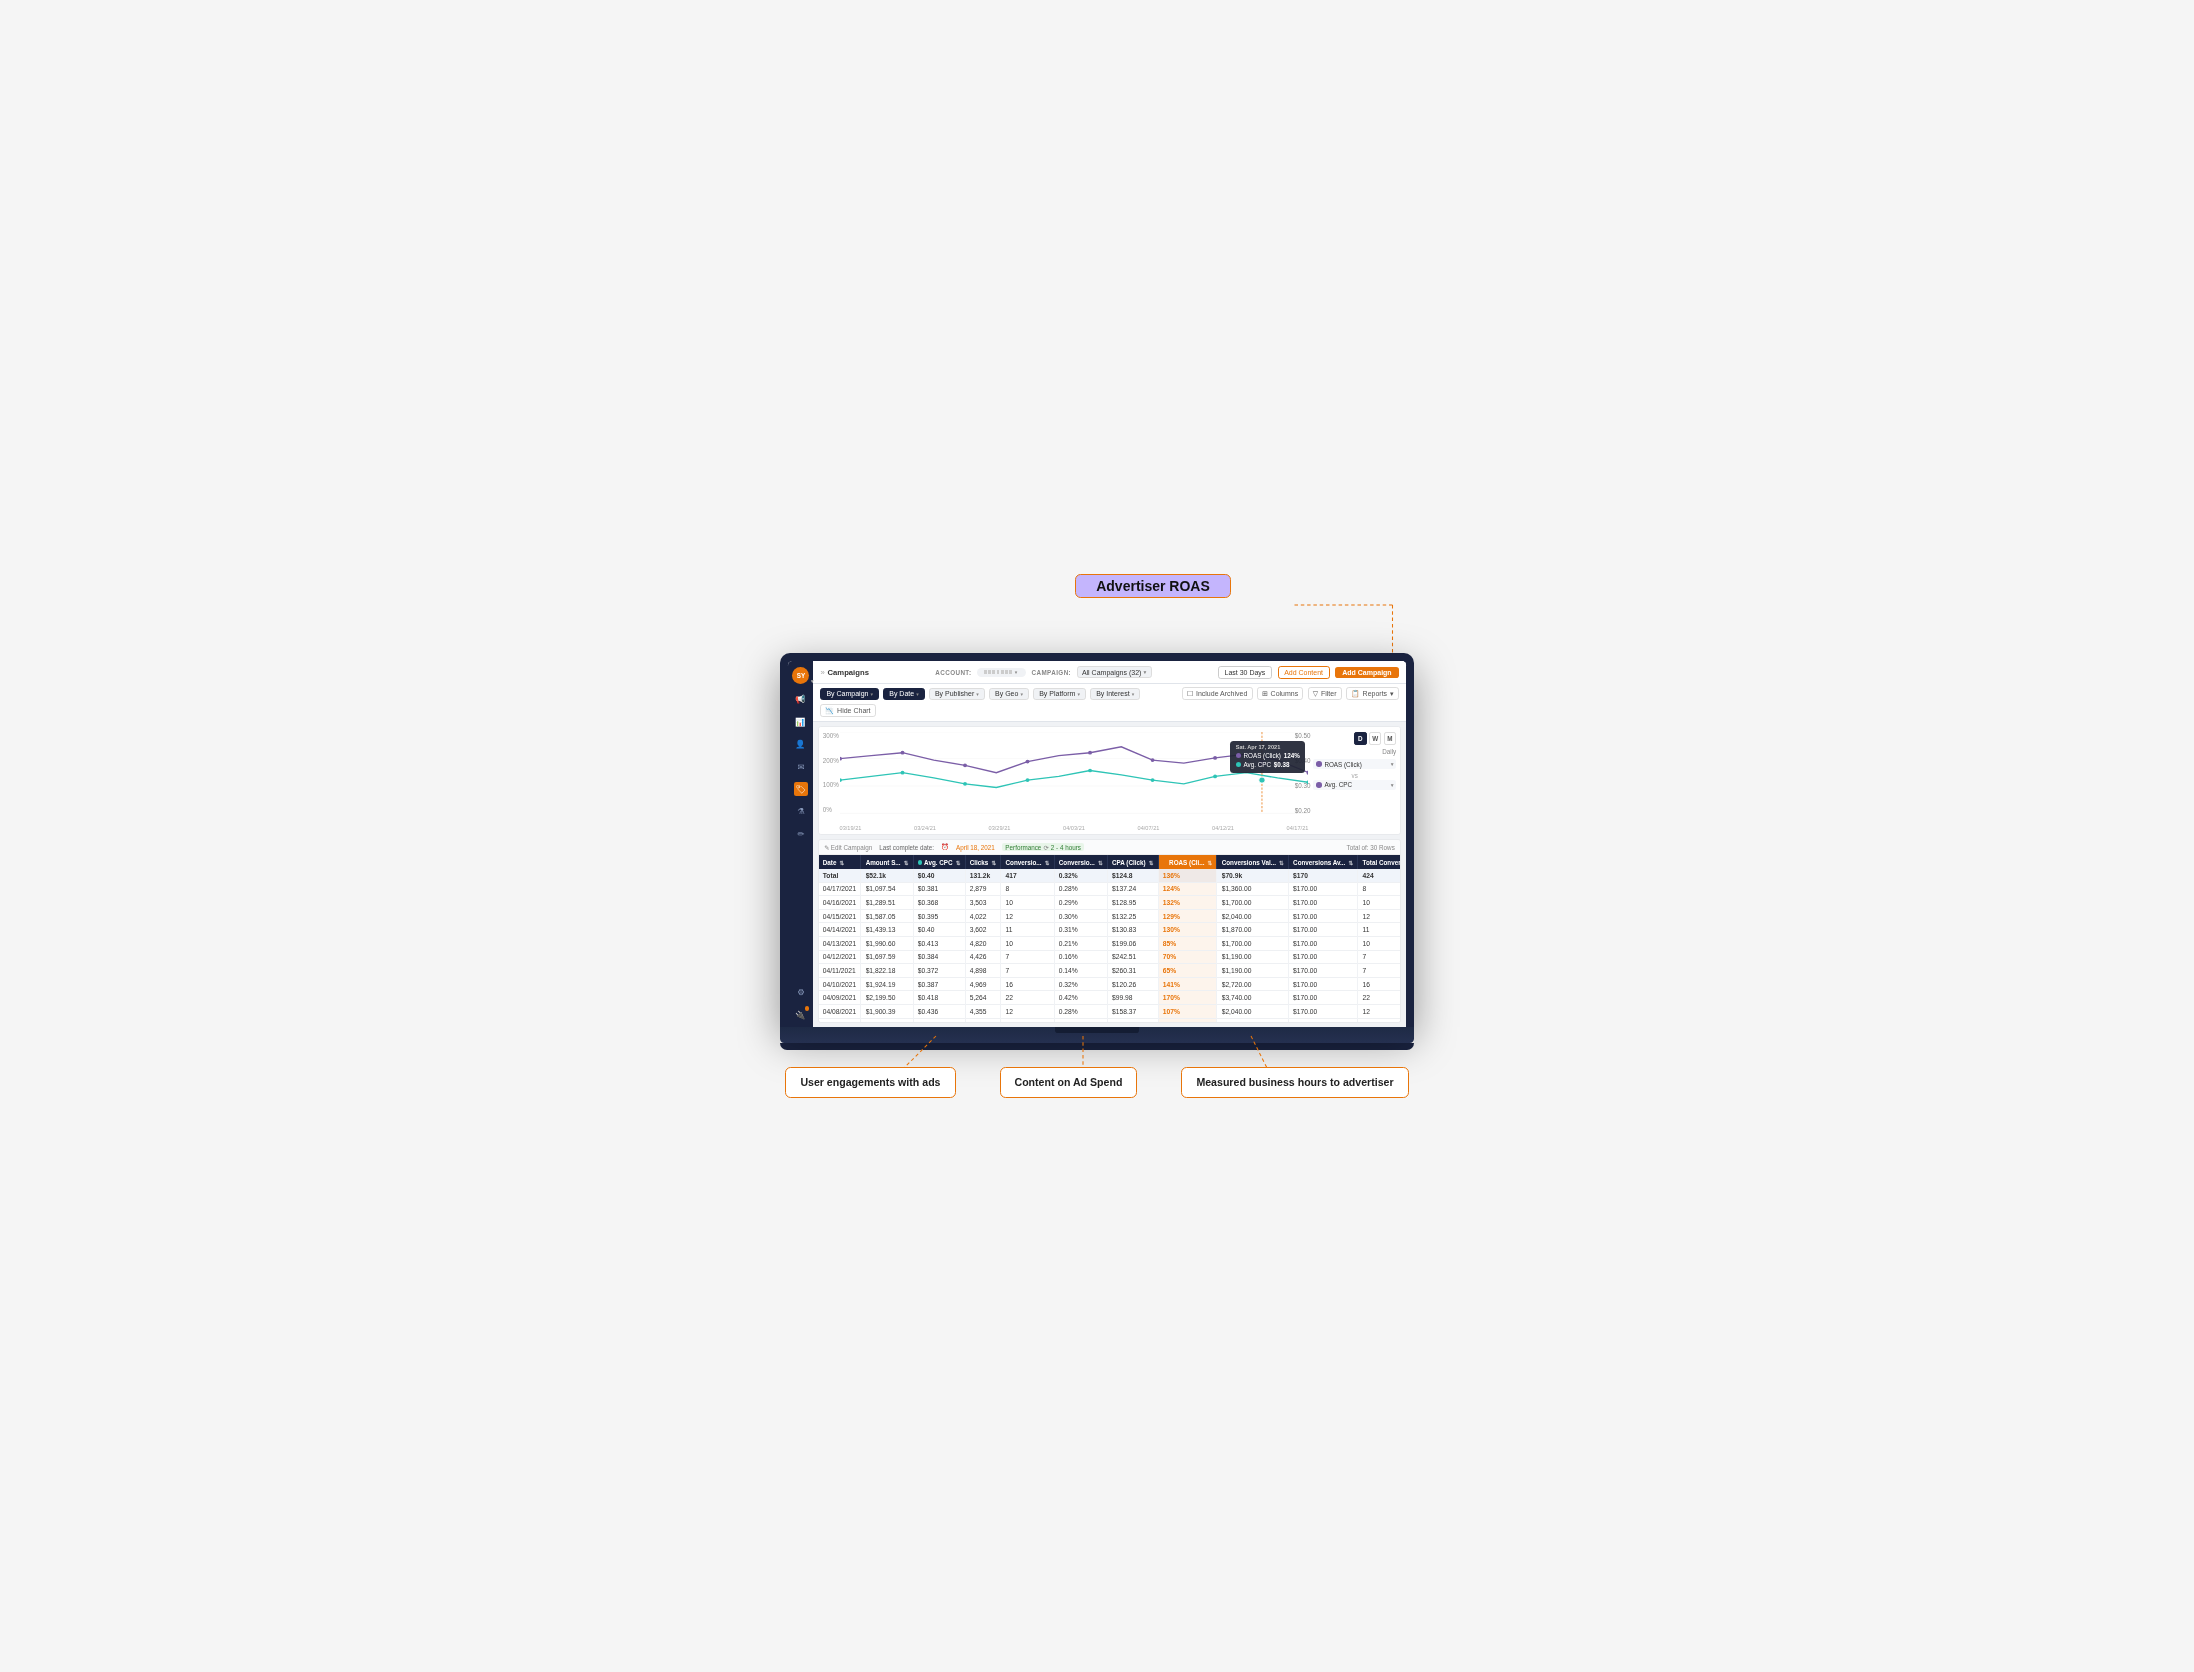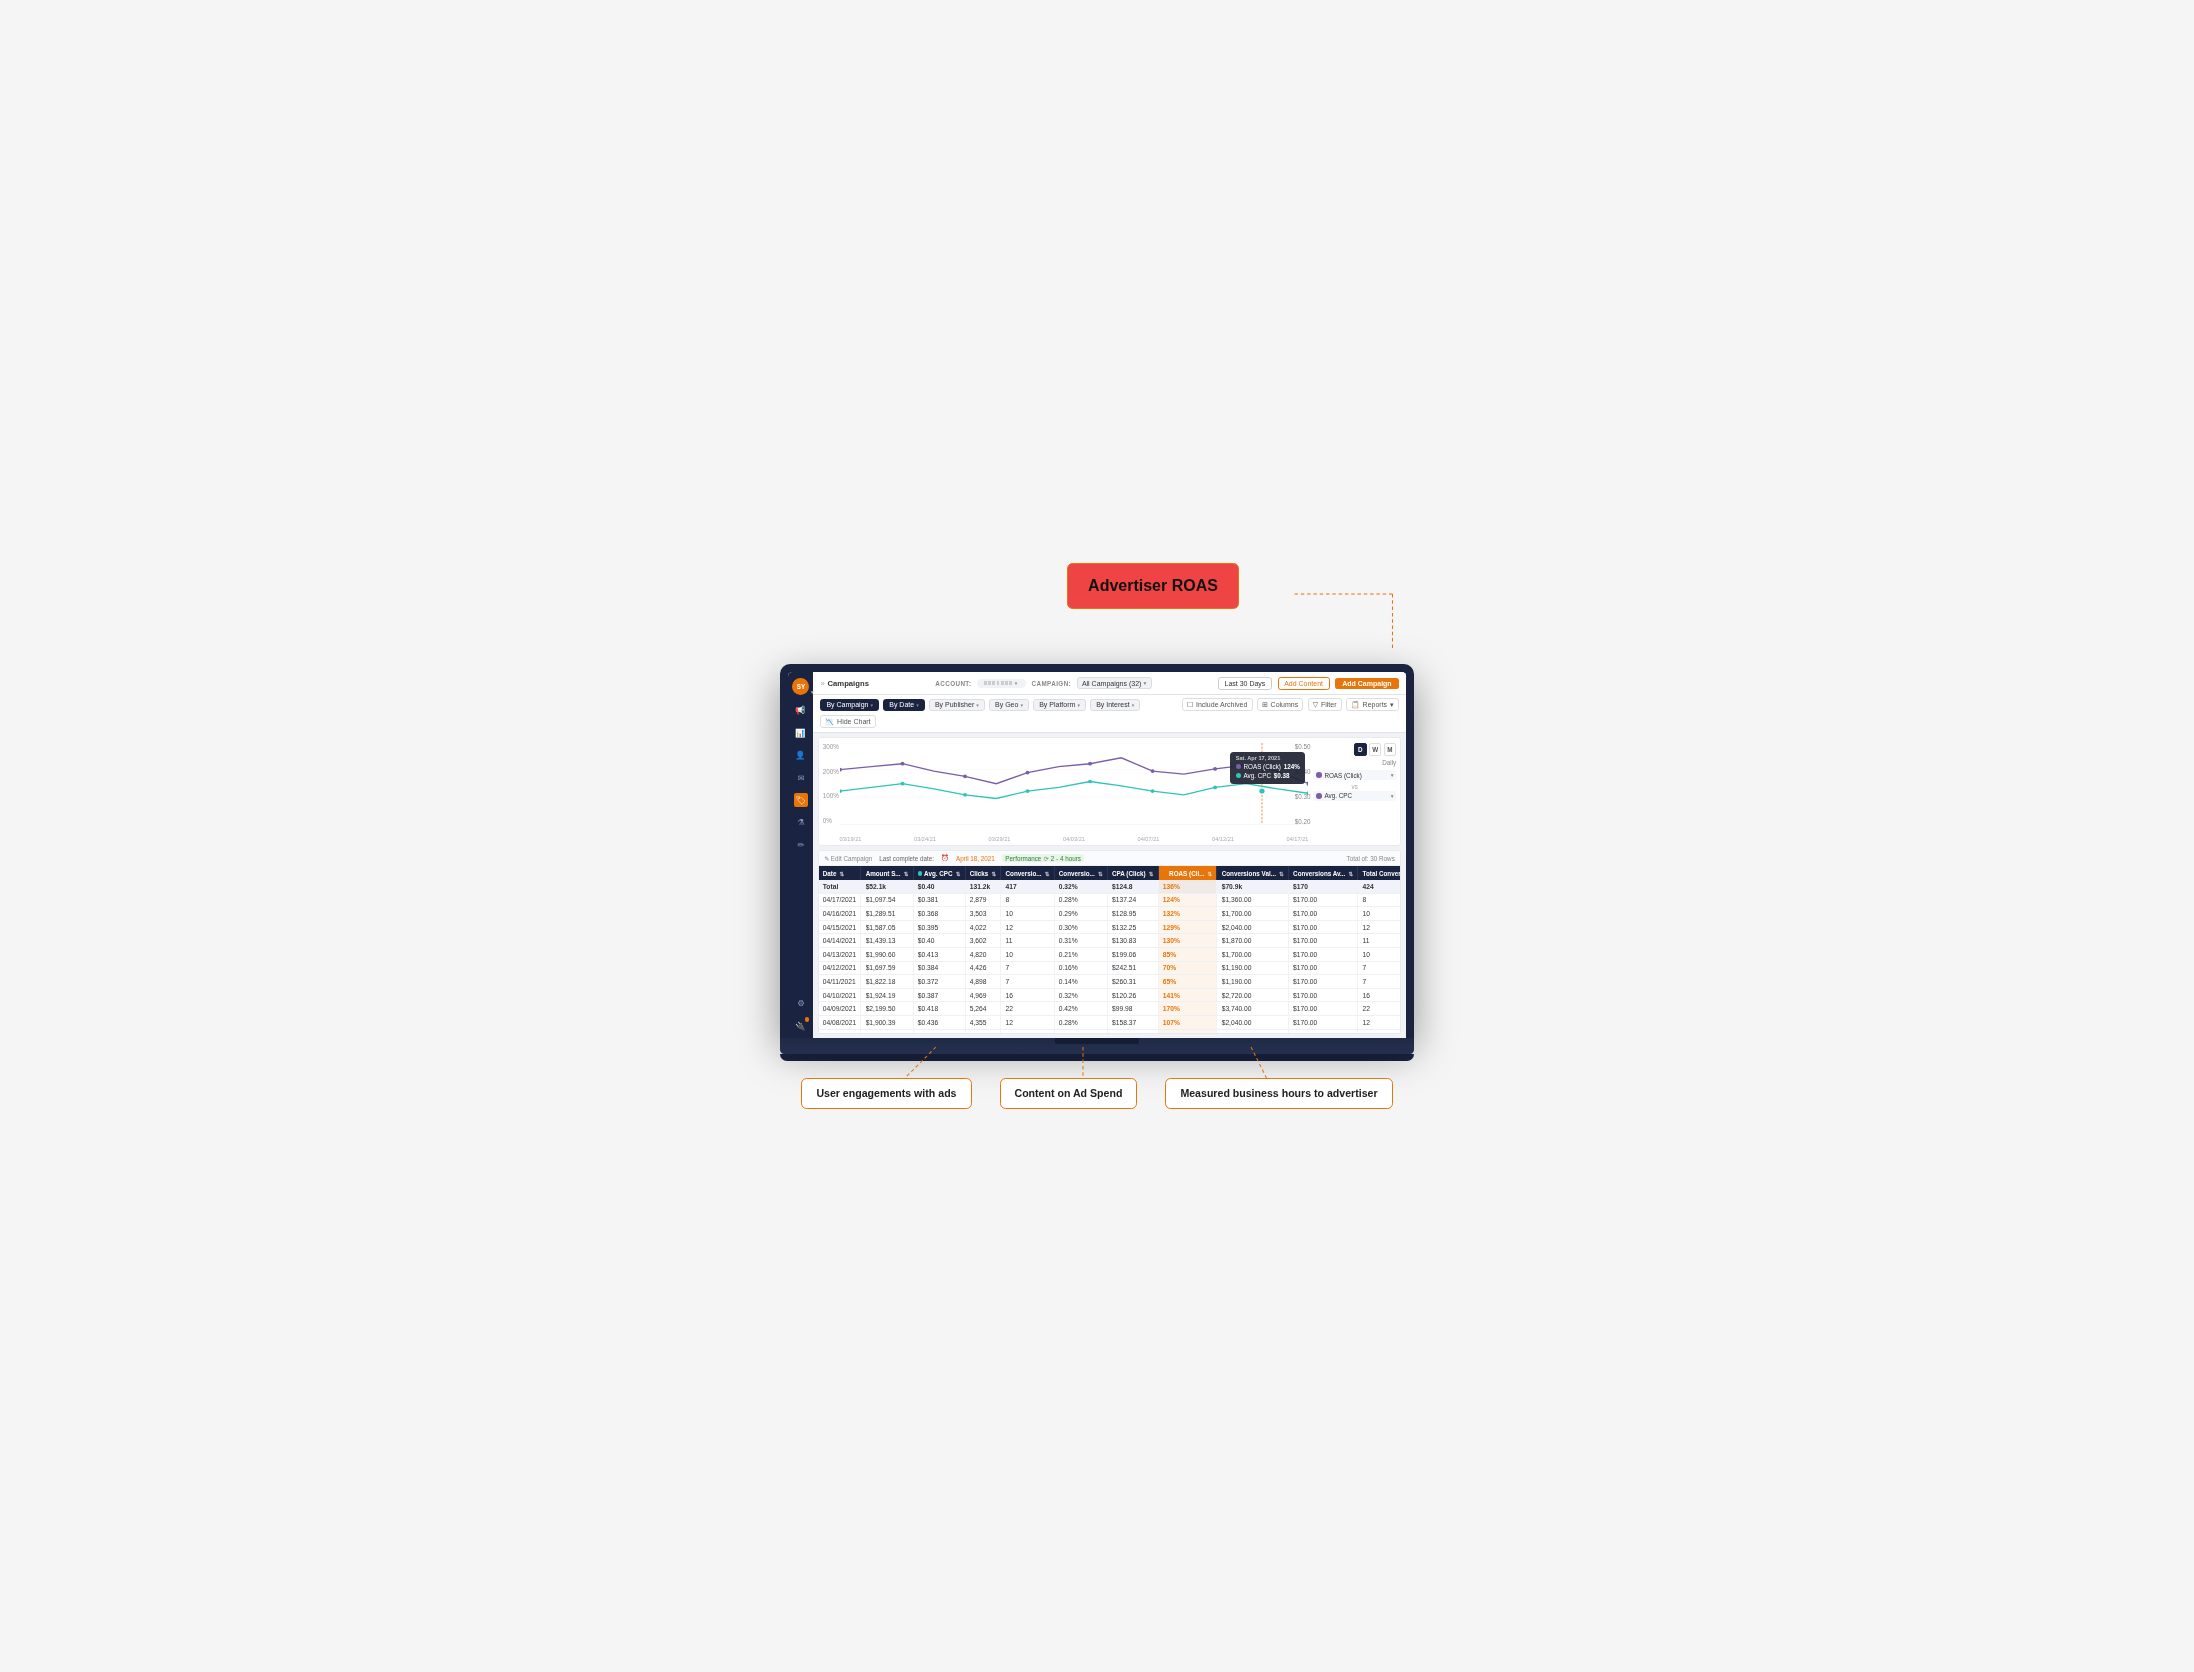--- a/index.html
+++ b/index.html
@@ -476,21 +476,21 @@
       width: 4.2px;
       height: 4.2px;
       border-radius: 50%;
       margin-right: 2.1px;
     }
 
     
     .callout-section {
       display: flex;
       justify-content: center;
-      gap: 28px;
+      gap: 44px;
       margin-top: 17px;
       position: relative;
     }
 
     .callout-box {
       border: 1.4px solid #E8750A;
       border-radius: 5.6px;
       padding: 8.4px 14px;
       font-size: 10.6px;
       font-weight: 600;
@@ -523,21 +523,21 @@
     .complete-date { color: #E8750A; }
 
     
     .chart-grid-line { stroke: #eee; stroke-width: 0.5; }
   </style>
 </head>
 <body>
 
 <div style="position: relative; width: 634px; margin-bottom: 0;">
   <div style="display: flex; justify-content: center; margin-bottom: 5.6px;">
-    <div style="border: 1.8px solid #E8750A; border-radius: 5.6px; padding: 13px 20px; font-size: 16px; font-weight: 600; color: #111; background: #ef4444; position: relative; left: 56px;">
+    <div style="border: 1.8px solid #E8750A; border-radius: 5.6px; padding: 3px 20px; font-size: 14px; font-weight: 600; color: #111; background: #c4b5fd; position: relative; left: 56px;">
       <span>Advertiser ROAS</span>
     </div>
   </div>
 
   <svg style="position: absolute; top: 31px; right: 0; width: 176px; height: 56px; overflow: visible; pointer-events: none;" viewBox="0 0 250 80" width="176" height="56">
     <line x1="220" y1="0" x2="220" y2="80" stroke="#E8750A" stroke-width="1.5" stroke-dasharray="5,4"></line>
     <line x1="80" y1="0" x2="220" y2="0" stroke="#E8750A" stroke-width="1.5" stroke-dasharray="5,4"></line>
   </svg>
 </div>
 

